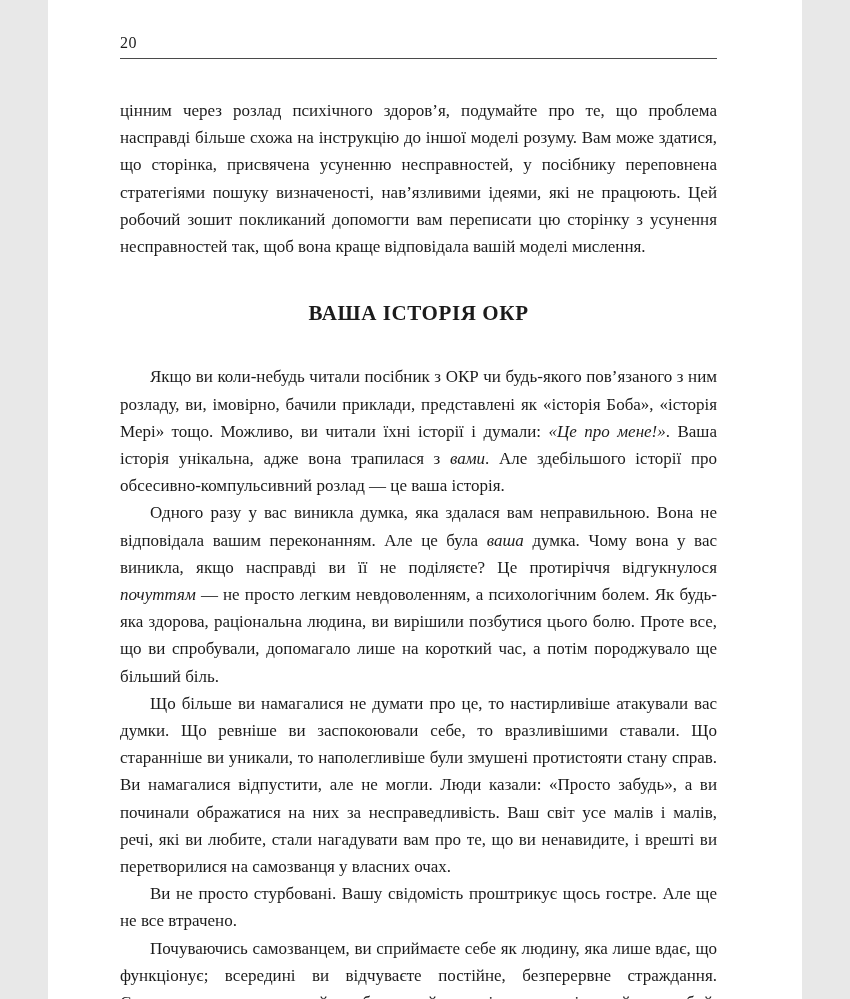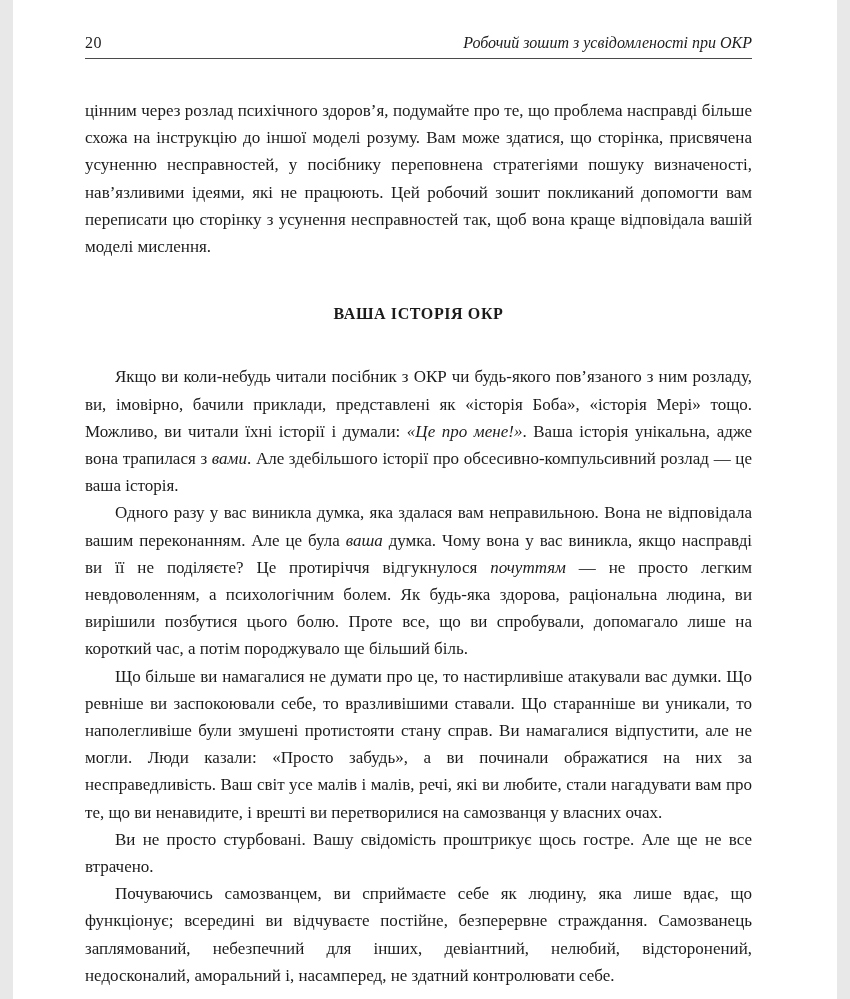--- a/index.html
+++ b/index.html
@@ -2,21 +2,21 @@
 <html lang="uk" style="--text-color: #1b1b1b; --rule-color: #4a4a4a; --page-bg: #ffffff;"><head>
 <meta charset="utf-8">
 <style>
   html, body {
     margin: 0;
     padding: 0;
     background: #e8e8e8;
   }
   .page {
     position: relative;
-    width: 824px;
+    width: 754px;
     height: 999px;
     margin: 0 auto;
     background: var(--page-bg, #ffffff);
     color: var(--text-color, #1b1b1b);
     font-family: "Liberation Serif", "DejaVu Serif", serif;
     box-sizing: border-box;
     padding: 34px 85px 0 72px;
     overflow: hidden;
   }
   .running-head {
@@ -48,36 +48,35 @@
     margin: 0;
     text-indent: 0;
   }
   .para.indent {
     text-indent: 30px;
   }
   .para em {
     font-style: italic;
   }
   .section-heading {
-    font-size: 16px;
+    font-size: 21px;
     font-weight: bold;
     text-align: center;
     letter-spacing: 0.6px;
     margin: 40px 0 36px 0;
     text-indent: 0;
   }
 </style>
 </head>
 <body>
 
 <div class="page">
 
   <header class="running-head">
     <span class="page-num">20</span>
-    <span class="running-title">Робочий зошит з усвідомленості при ОКР</span>
   </header>
 
   <hr class="head-rule">
 
   <main class="body-text">
 
     <div>
         <p class="para"><span>цінним через розлад психічного здоров’я, подумайте про те, що проблема насправді більше схожа на інструкцію до іншої моделі розуму. Вам може здатися, що сторінка, присвячена усуненню несправностей, у посібнику переповнена стратегіями пошуку визначеності, нав’язливими ідеями, які не працюють. Цей робочий зошит покликаний допомогти вам переписати цю сторінку з усунення несправностей так, щоб вона краще відповідала вашій моделі мислення.</span></p>
       </div>
 

